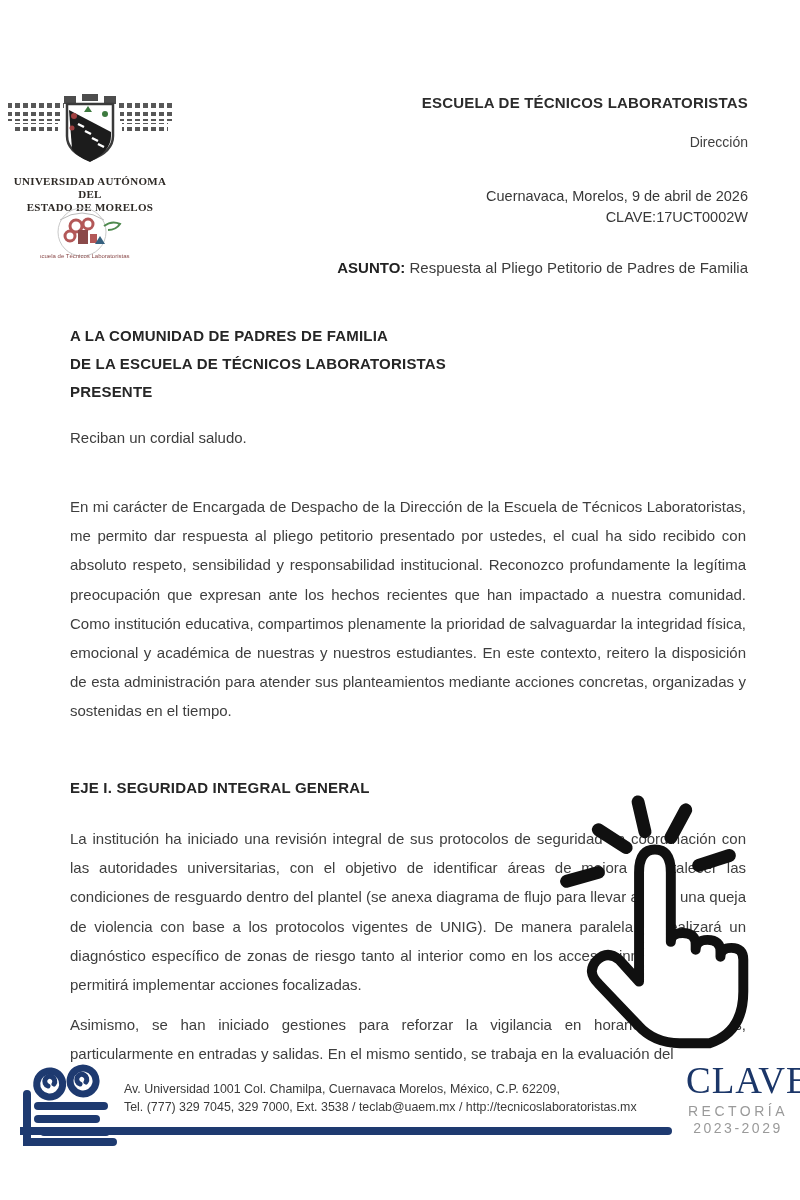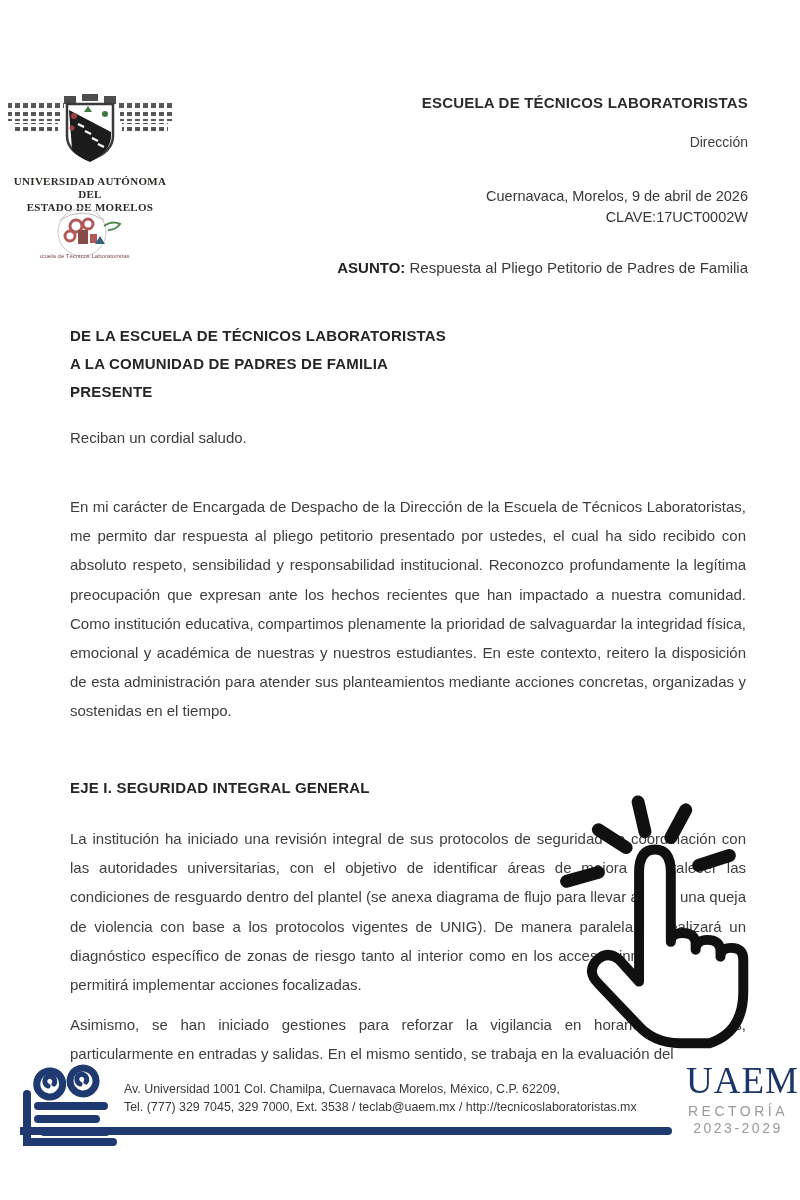--- a/index.html
+++ b/index.html
@@ -102,22 +102,22 @@
   </div>
 
   <div class="dateblock">
     <div>Cuernavaca, Morelos, 9 de abril de 2026</div>
     <div>CLAVE:17UCT0002W</div>
   </div>
 
   <div class="subject"><b>ASUNTO:</b><span> Respuesta al Pliego Petitorio de Padres de Familia</span></div>
 
   <div class="recipient">
+    <div>A LA COMUNIDAD DE PADRES DE FAMILIA</div>
     <div>DE LA ESCUELA DE TÉCNICOS LABORATORISTAS</div>
-    <div>A LA COMUNIDAD DE PADRES DE FAMILIA</div>
     <div>PRESENTE</div>
   </div>
 
   <div class="greeting">Reciban un cordial saludo.</div>
 
   <div class="para p1">En mi carácter de Encargada de Despacho de la Dirección de la Escuela de Técnicos Laboratoristas, me permito dar respuesta al pliego petitorio presentado por ustedes, el cual ha sido recibido con absoluto respeto, sensibilidad y responsabilidad institucional. Reconozco profundamente la legítima preocupación que expresan ante los hechos recientes que han impactado a nuestra comunidad. Como institución educativa, compartimos plenamente la prioridad de salvaguardar la integridad física, emocional y académica de nuestras y nuestros estudiantes. En este contexto, reitero la disposición de esta administración para atender sus planteamientos mediante acciones concretas, organizadas y sostenidas en el tiempo.</div>
 
   <div class="h-eje">EJE I. SEGURIDAD INTEGRAL GENERAL</div>
 
   <div class="para p3">La institución ha iniciado una revisión integral de sus protocolos de seguridad en coordinación con las autoridades universitarias, con el objetivo de identificar áreas de mejora y fortalecer las condiciones de resguardo dentro del plantel (se anexa diagrama de flujo para llevar a cabo una queja de violencia con base a los protocolos vigentes de UNIG). De manera paralela se realizará un diagnóstico específico de zonas de riesgo tanto al interior como en los accesos inmediatos, lo cual permitirá implementar acciones focalizadas.</div>
@@ -139,21 +139,21 @@
   </div>
 
   <div class="footer-address">
     <div>Av. Universidad 1001 Col. Chamilpa, Cuernavaca Morelos, México, C.P. 62209,</div>
     <div>Tel. (777) 329 7045, 329 7000, Ext. 3538 /  teclab@uaem.mx /  http://tecnicoslaboratoristas.mx</div>
   </div>
 
   <div class="footer-rule"></div>
 
   <div class="brand">
-    <div class="brand-uaem">UAEM</div>
+    <div class="brand-uaem">CLAVE</div>
     <div class="brand-sub1">RECTORÍA</div>
     <div class="brand-sub2">2023-2029</div>
   </div>
 
   <svg class="cursor" viewBox="0 0 210 280">
     <g stroke="#101010" stroke-width="13" stroke-linecap="round">
       <line x1="56" y1="42" x2="84" y2="60"></line>
       <line x1="96" y1="14" x2="103" y2="44"></line>
       <line x1="144" y1="22" x2="129" y2="50"></line>
       <line x1="24" y1="94" x2="56" y2="85"></line>

